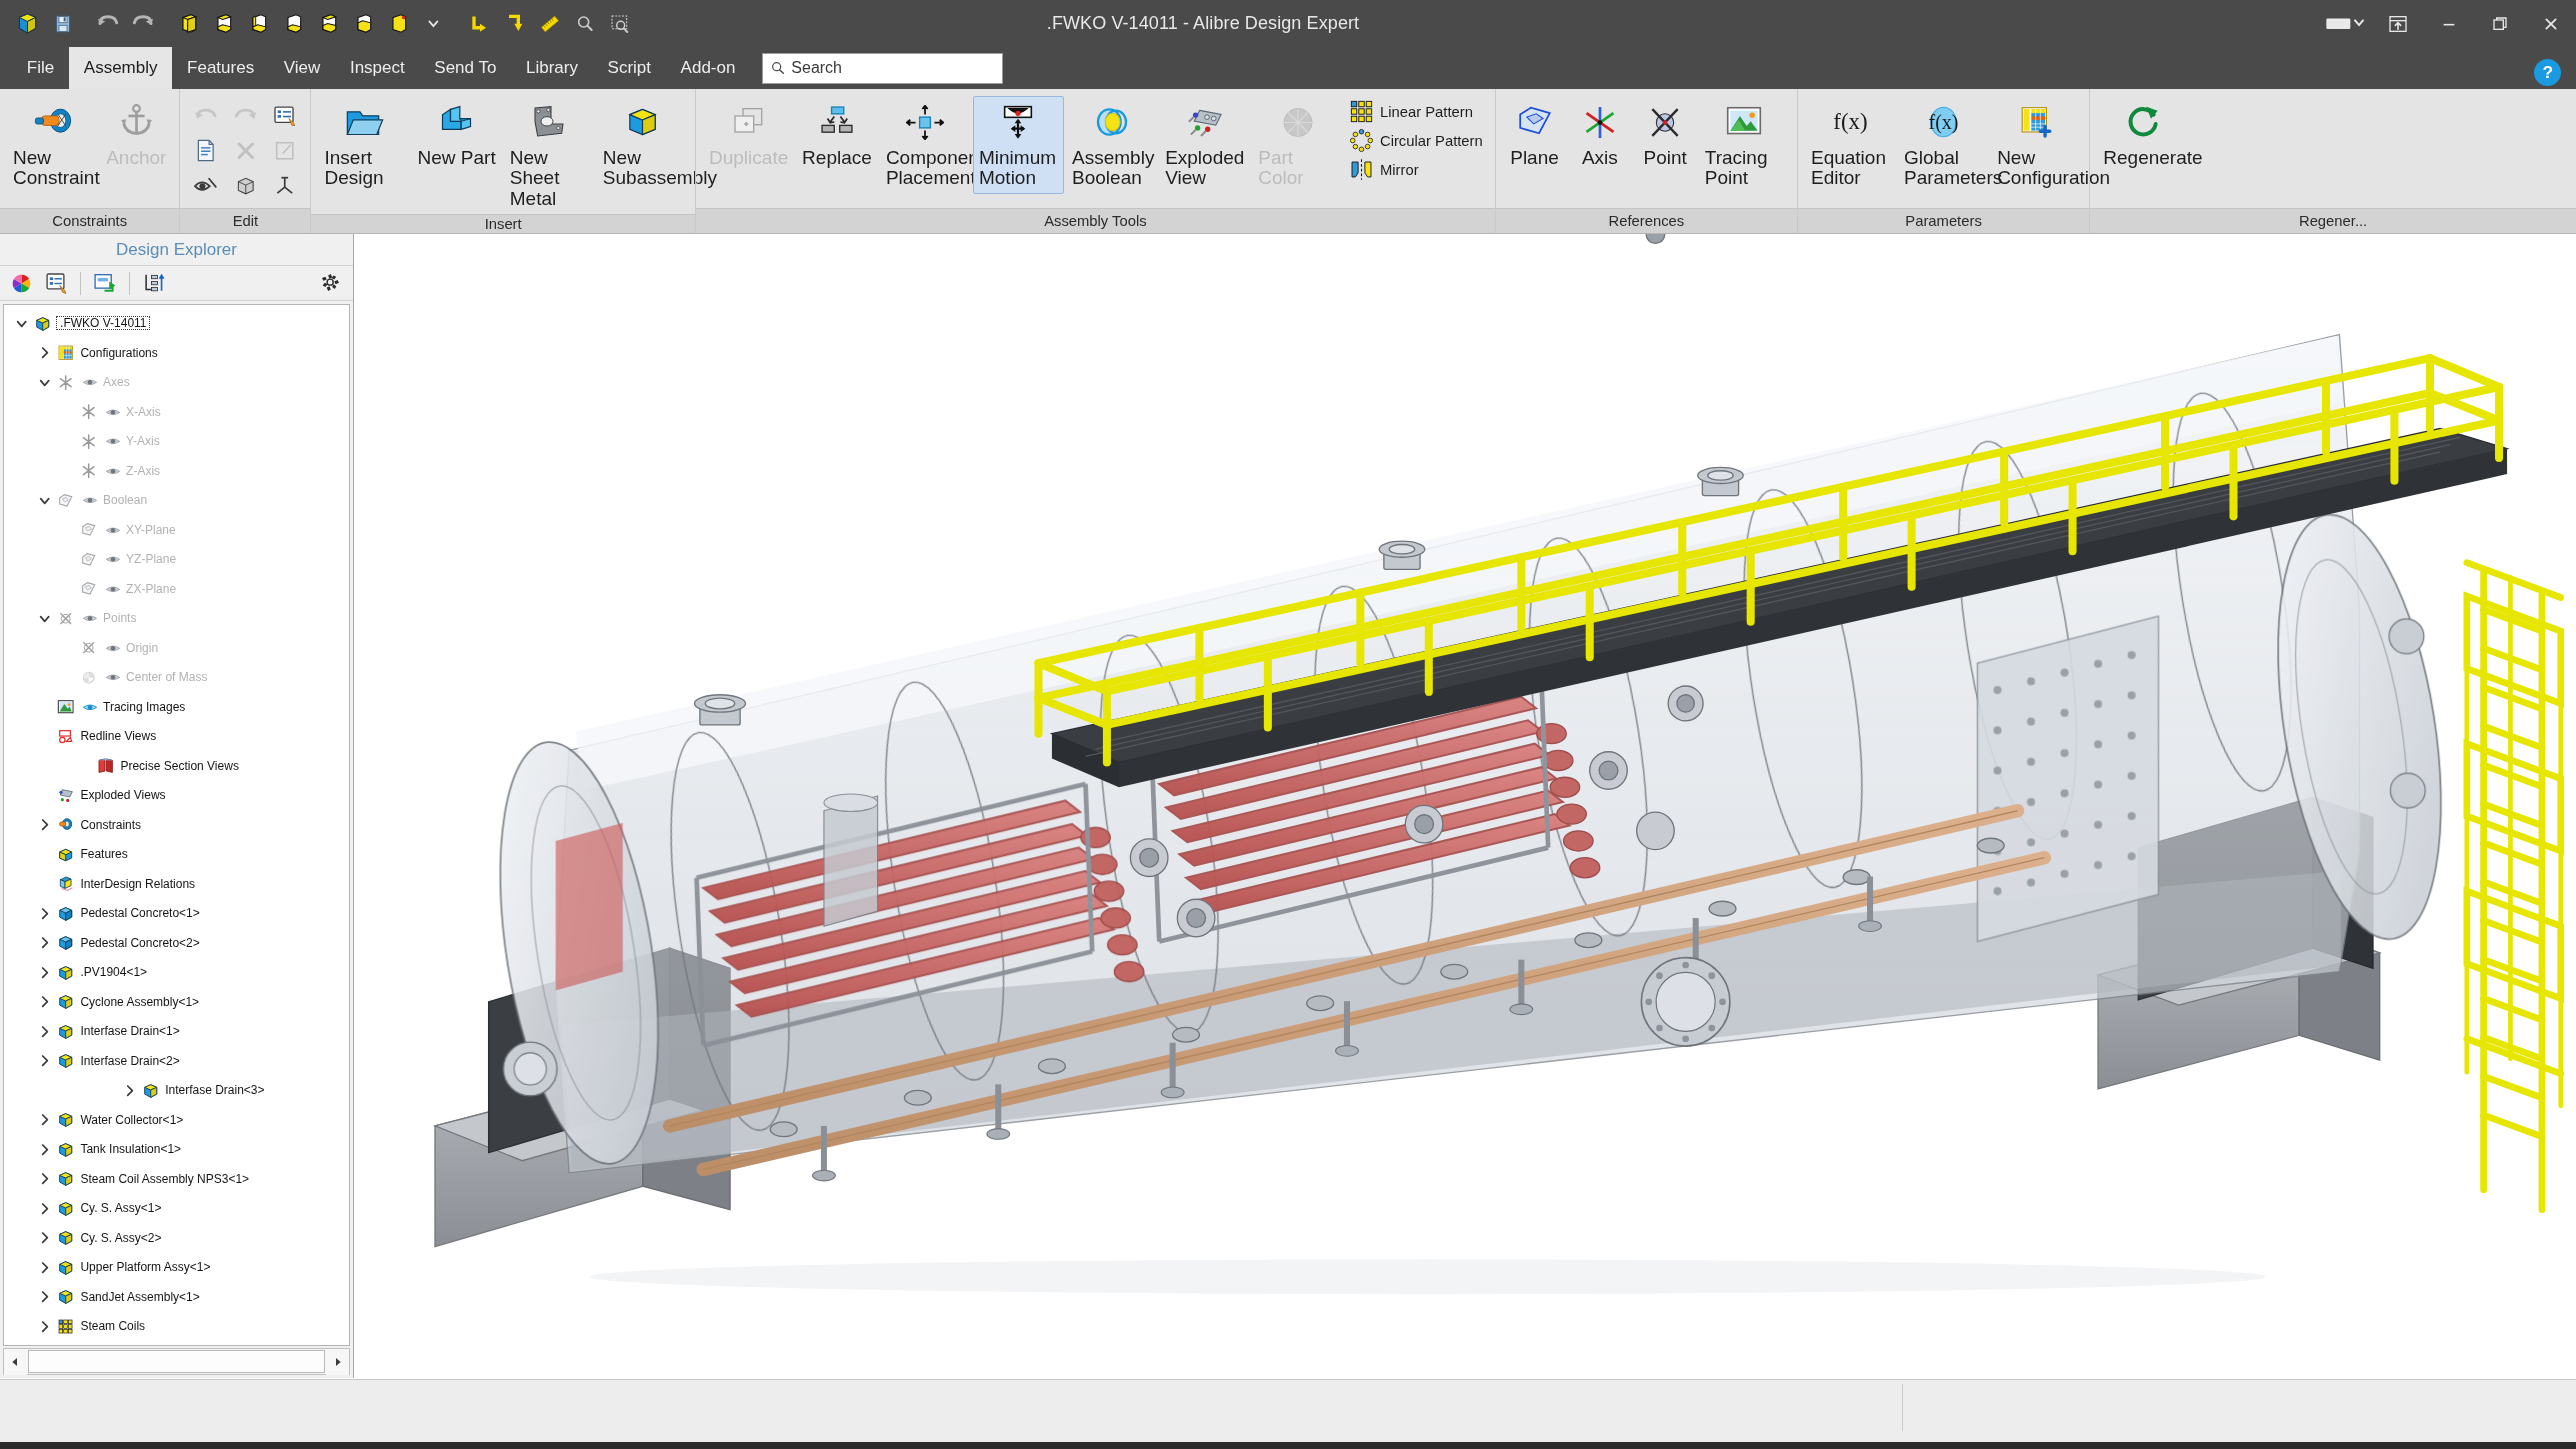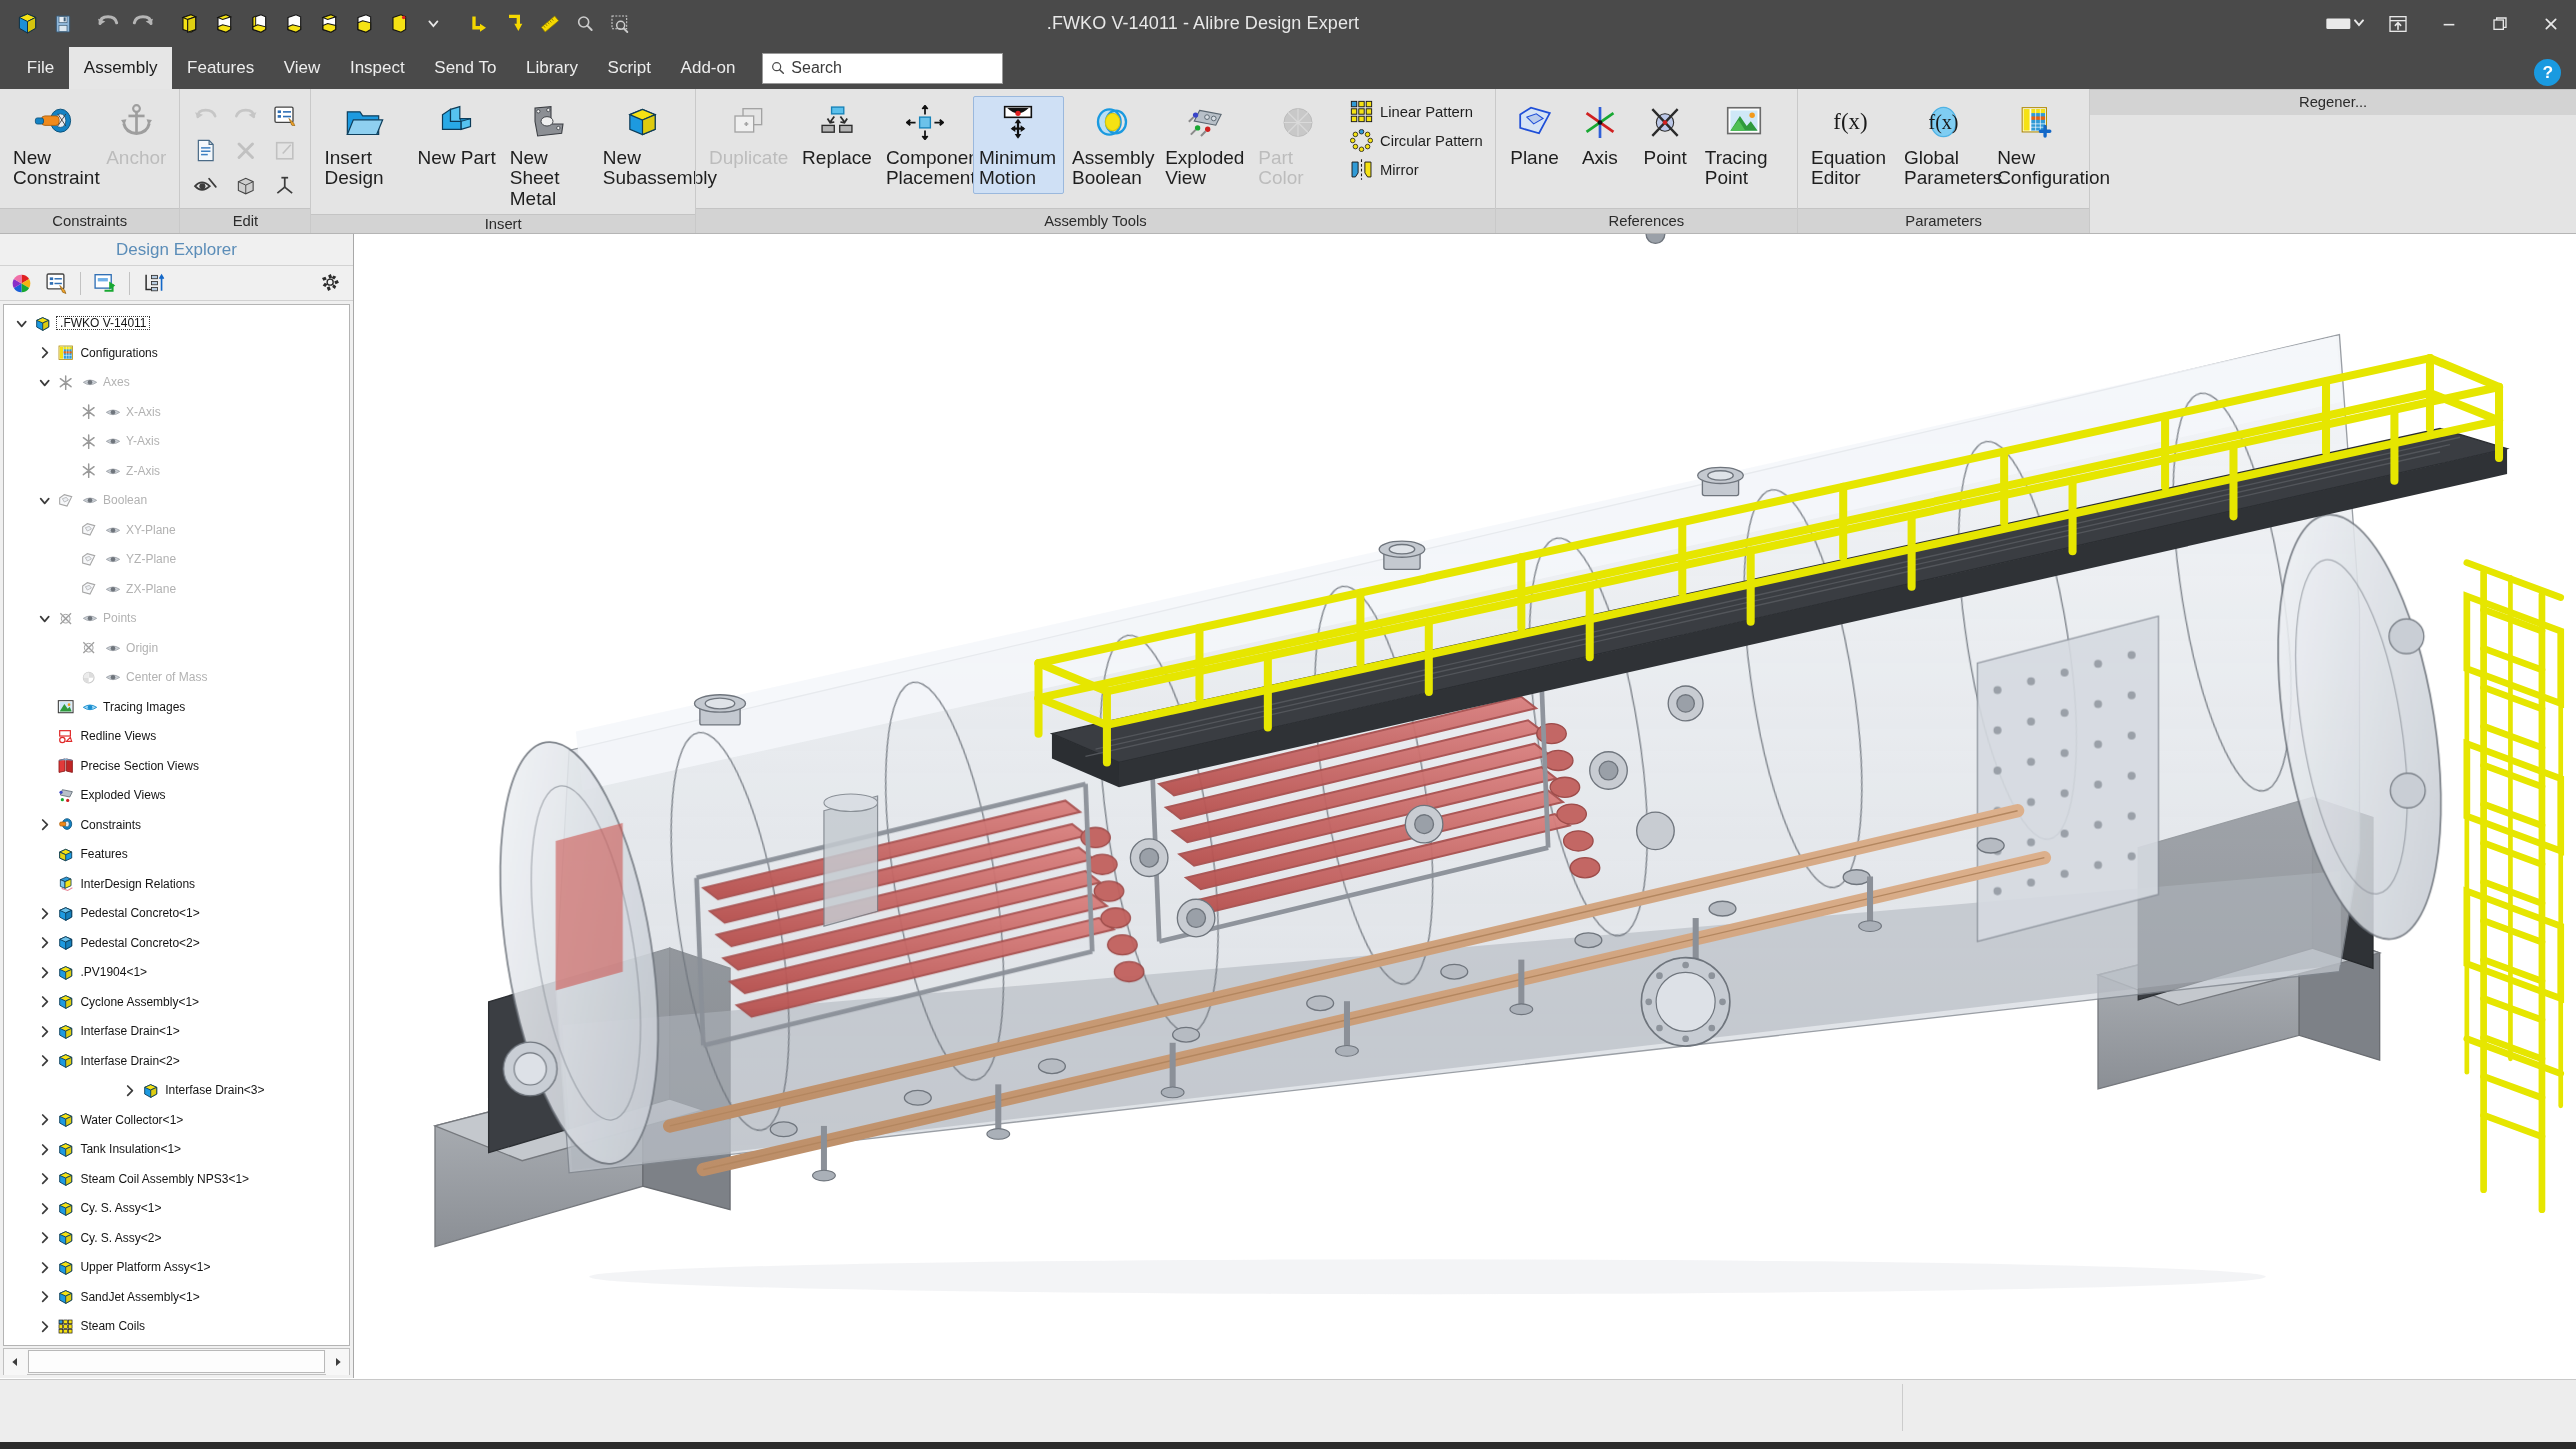--- a/index.html
+++ b/index.html
@@ -692,20 +692,31 @@
             <path d="M40 32 V46 M33 39 H47" stroke="#1468c8" stroke-width="5" stroke-linecap="round"></path>
           </svg>
         </span>
         <span class="cap">New Configuration</span>
       </div>
     </div>
     <div class="rlabel">Parameters</div>
   </div>
 
   <div class="rgroup" style="flex:1">
+    <div class="rbody">
+      <div class="rbtn">
+        <span class="ricon">
+          <svg width="38" height="36" viewBox="0 0 56 54">
+            <path d="M44 16 A19 19 0 1 0 47 30" stroke="#0f8a3c" stroke-width="6" fill="none" stroke-linecap="round"></path>
+            <path d="M33 4 L50 10 L40 22 Z" fill="#0f8a3c"></path>
+          </svg>
+        </span>
+        <span class="cap">Regenerate</span>
+      </div>
+    </div>
     <div class="rlabel">Regener...</div>
   </div>
 </div>
 
 <div id="leftpanel">
   <div id="detitle">Design Explorer</div>
   <div id="detoolbar">
     <div class="detb">
       <svg width="23" height="23" viewBox="0 0 34 34">
         <circle cx="17" cy="17" r="13" fill="#eee"></circle>
@@ -1006,21 +1017,21 @@
         <span class="twist"></span>
         <span class="tico">
           <svg width="17.4" height="17.4" viewBox="0 0 26 26">
             <rect x="4" y="4" width="16" height="8" fill="#fff" stroke="#e02a2a" stroke-width="1.8"></rect>
             <circle cx="8" cy="18" r="4" fill="none" stroke="#e02a2a" stroke-width="1.8"></circle>
             <path d="M14 20 L20 14 L22 20 Z" fill="none" stroke="#e02a2a" stroke-width="1.6"></path>
           </svg>
         </span>
         <span class="tlabel">Redline Views</span>
       </div>
-      <div class="tnode" style="padding-left: 31px;">
+      <div class="tnode" style="padding-left: 31px; margin-left: 40px;">
         <span class="twist"></span>
         <span class="tico">
           <svg width="17.4" height="17.4" viewBox="0 0 26 26">
             <path d="M3 5 L12 3 L12 21 L3 23 Z" fill="#e23a3a" stroke="#8a1a1a" stroke-width="1.3"></path>
             <path d="M14 3 L23 5 L23 23 L14 21 Z" fill="#c02626" stroke="#8a1a1a" stroke-width="1.3"></path>
             <path d="M3 5 L12 3 L14 3 L23 5" fill="#9fc8e8" stroke="#5a8ab0" stroke-width="1.2"></path>
           </svg>
         </span>
         <span class="tlabel">Precise Section Views</span>
       </div>

